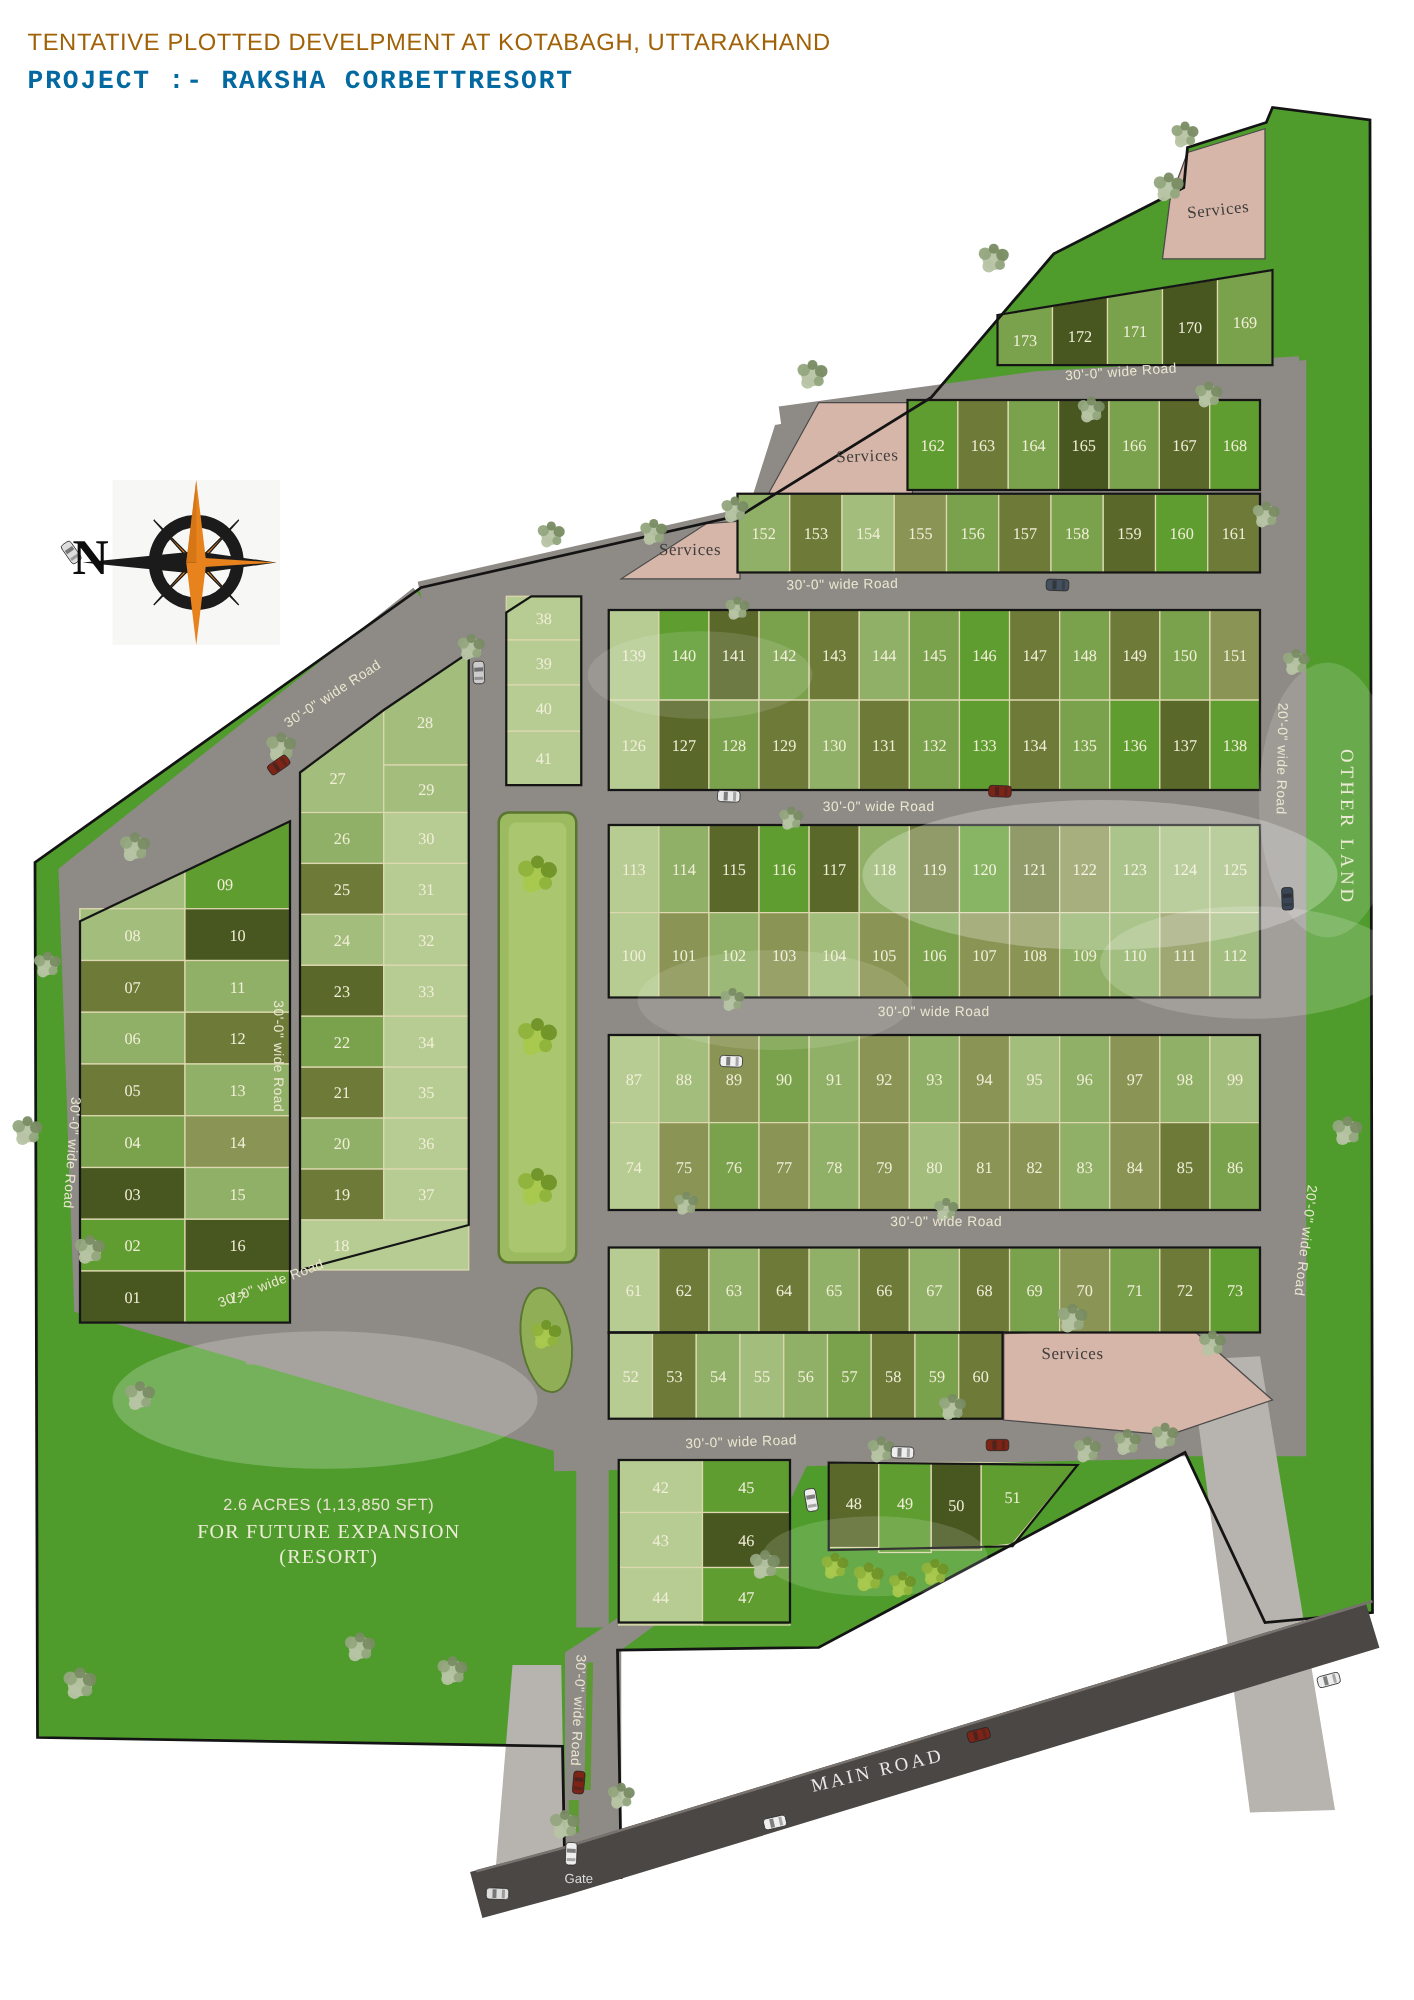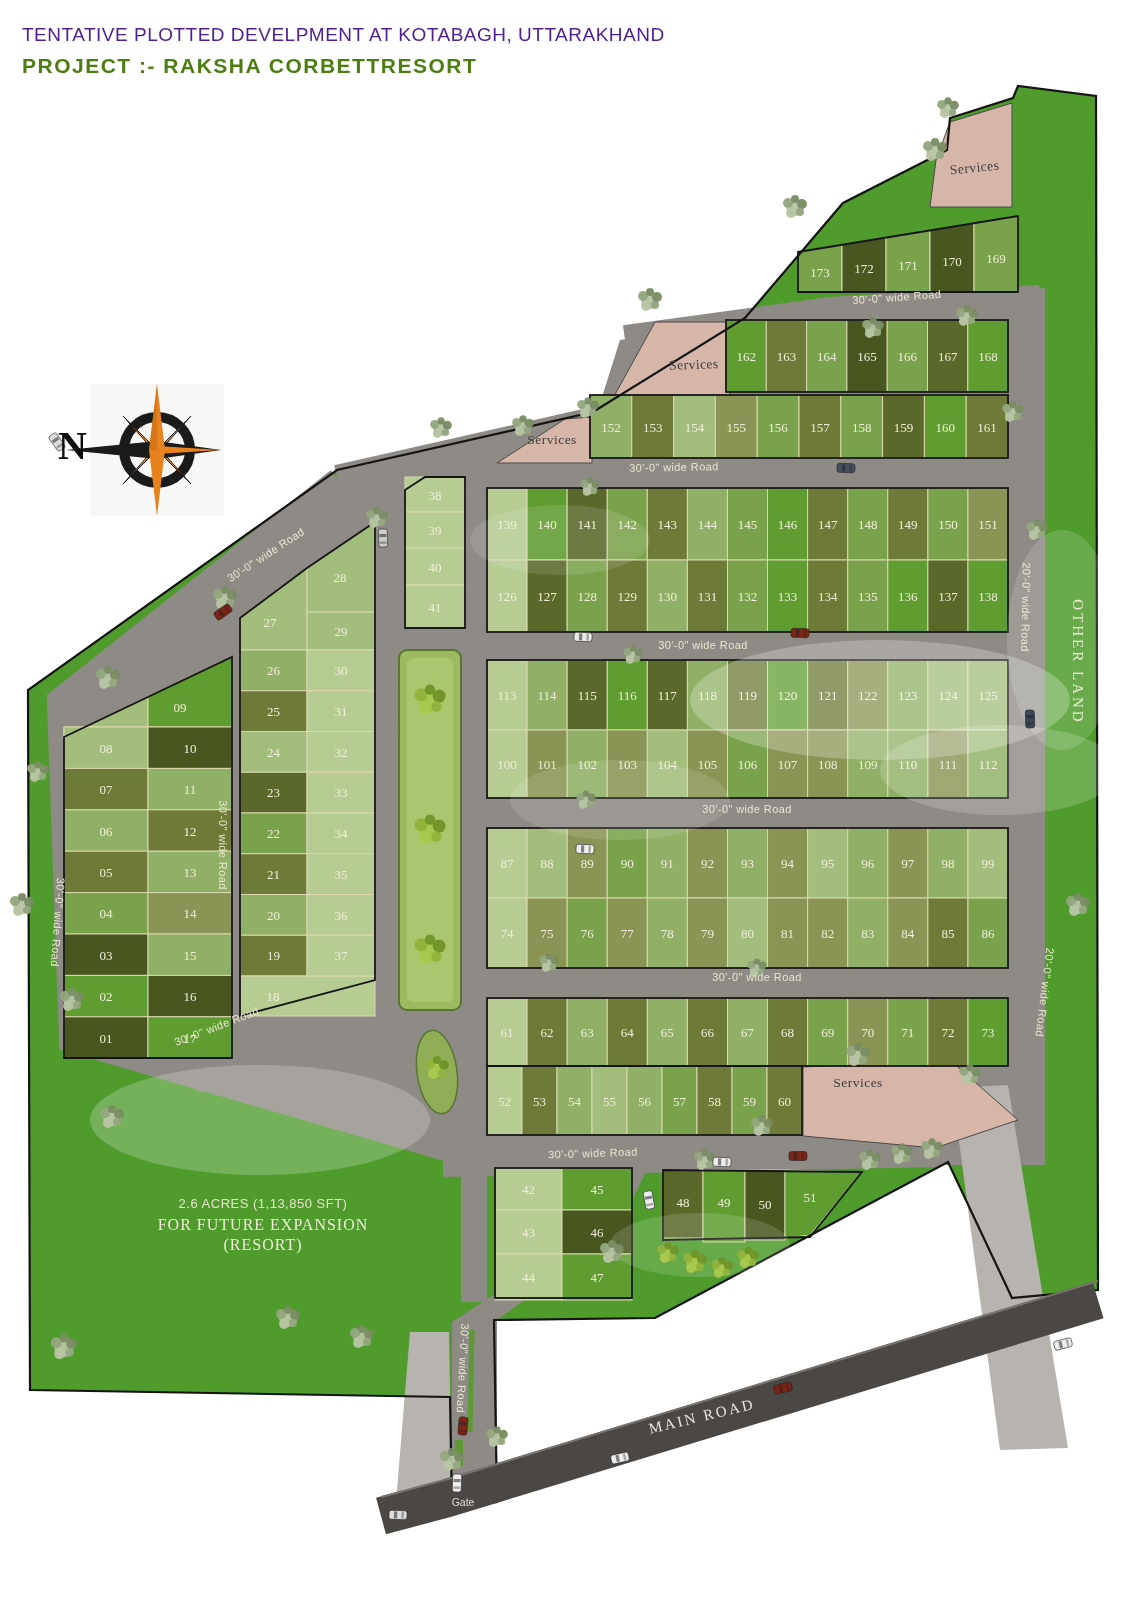--- a/index.html
+++ b/index.html
@@ -1,21 +1,21 @@
 <!DOCTYPE html>
 <html><head>
 <meta charset="utf-8">
 <style>
   html,body{margin:0;padding:0;background:#ffffff;}
   #stage{position:relative;width:1131px;height:1600px;background:#ffffff;overflow:hidden;
          font-family:"Liberation Sans",sans-serif;}
   #map{position:absolute;left:0;top:0;width:1131px;height:1600px;}
   #titleblock{position:absolute;left:22px;top:24px;z-index:5;}
-  #title-line1{font-family:"Liberation Sans",sans-serif;font-size:19px;color:#4c1d95;letter-spacing:.5px;font-weight:500;}
-  #title-line2{font-family:Liberation Sans, sans-serif;font-size:21px;color:#4d7c0f;letter-spacing:1.5px;font-weight:bold;margin-top:8px;}
+  #title-line1{font-family:"Liberation Sans",sans-serif;font-size:19px;color:#a16207;letter-spacing:.5px;font-weight:500;}
+  #title-line2{font-family:Liberation Mono, monospace;font-size:21px;color:#0369a1;letter-spacing:1.5px;font-weight:bold;margin-top:8px;}
   #compass{position:absolute;left:58px;top:380px;width:166px;height:140px;z-index:5;}
   #compass .box{position:absolute;left:32px;top:4px;width:134px;height:132px;background:#f7f7f6;}
   #north-label{position:absolute;left:0px;top:42px;font-family:"Liberation Serif",serif;
                font-size:40px;font-weight:bold;color:#0d0d0d;z-index:6;}
   svg text{user-select:none;}
   .rl{font-family:"Liberation Sans",sans-serif;font-size:11px;fill:#eae6d0;letter-spacing:.4px;text-anchor:middle;}
   .sv{font-family:"Liberation Serif",serif;font-size:13.5px;fill:#3e3d3b;text-anchor:middle;letter-spacing:.5px;}
   .ol{font-family:"Liberation Serif",serif;font-size:15px;fill:#ecead6;letter-spacing:3px;text-anchor:middle;}
   .mr{font-family:"Liberation Serif",serif;font-size:15px;fill:#e9e9e9;letter-spacing:2.5px;text-anchor:middle;}
   .gt{font-family:"Liberation Sans",sans-serif;font-size:10.5px;fill:#dddddd;text-anchor:middle;}

